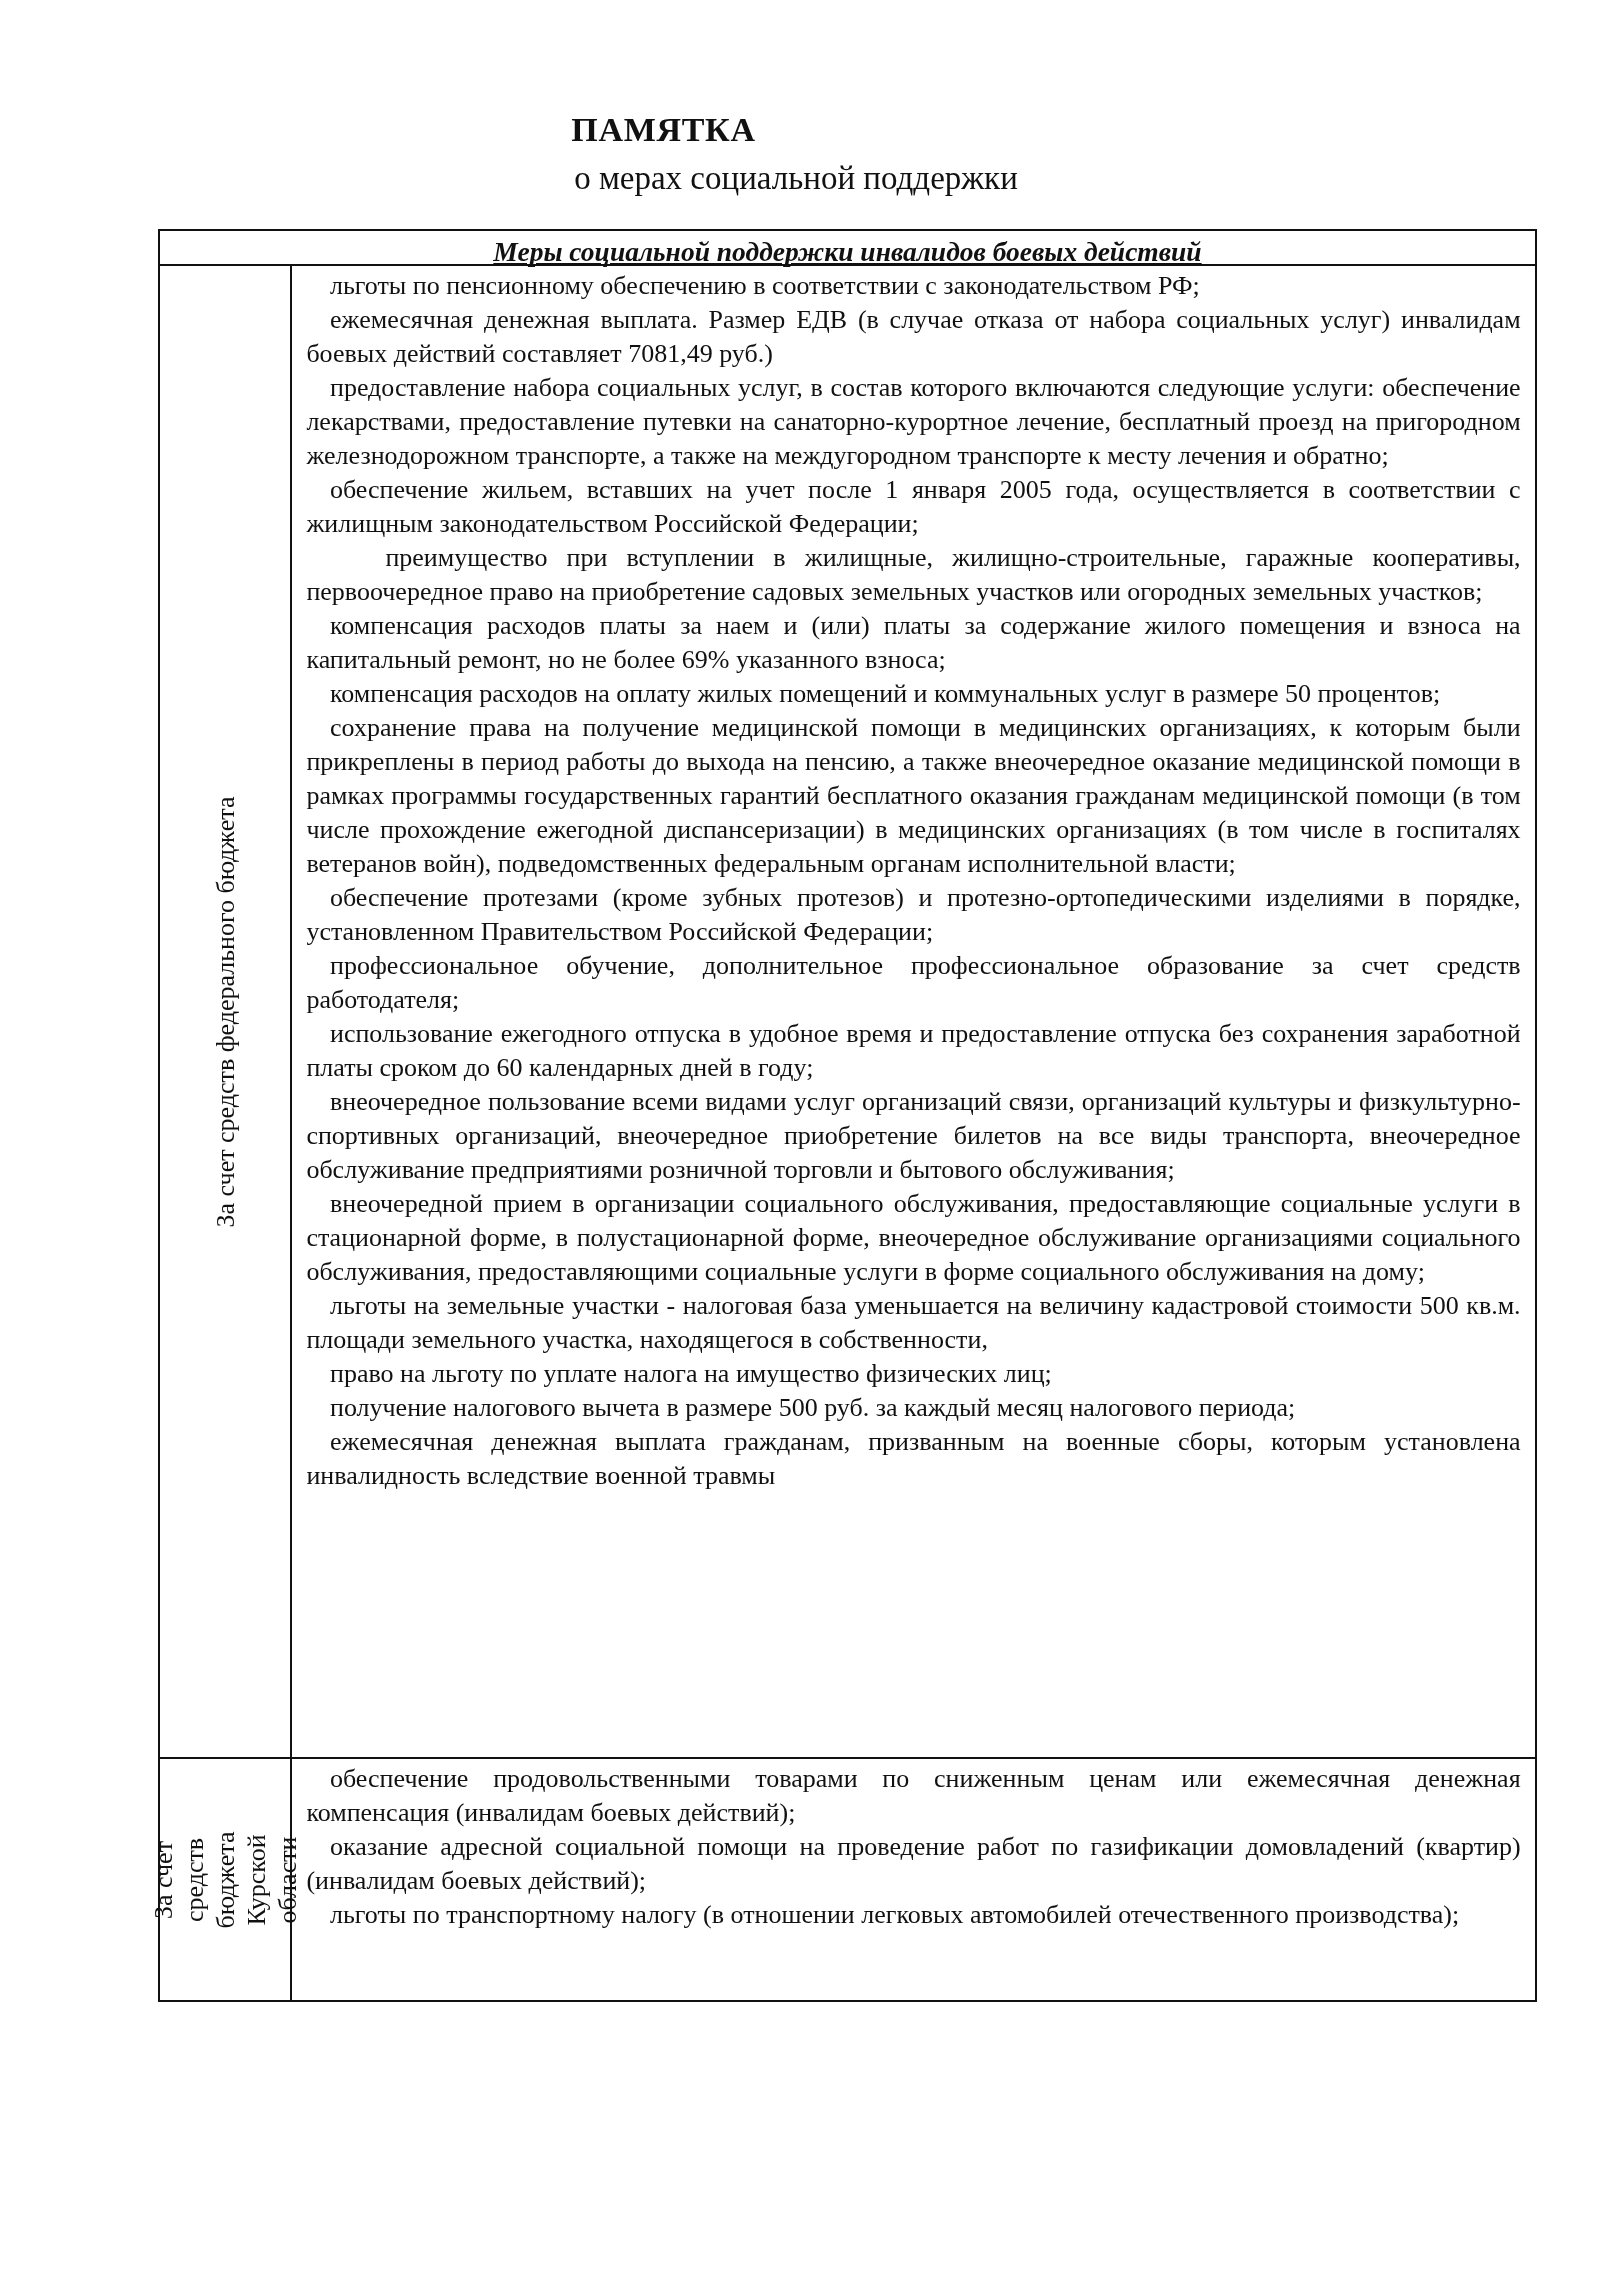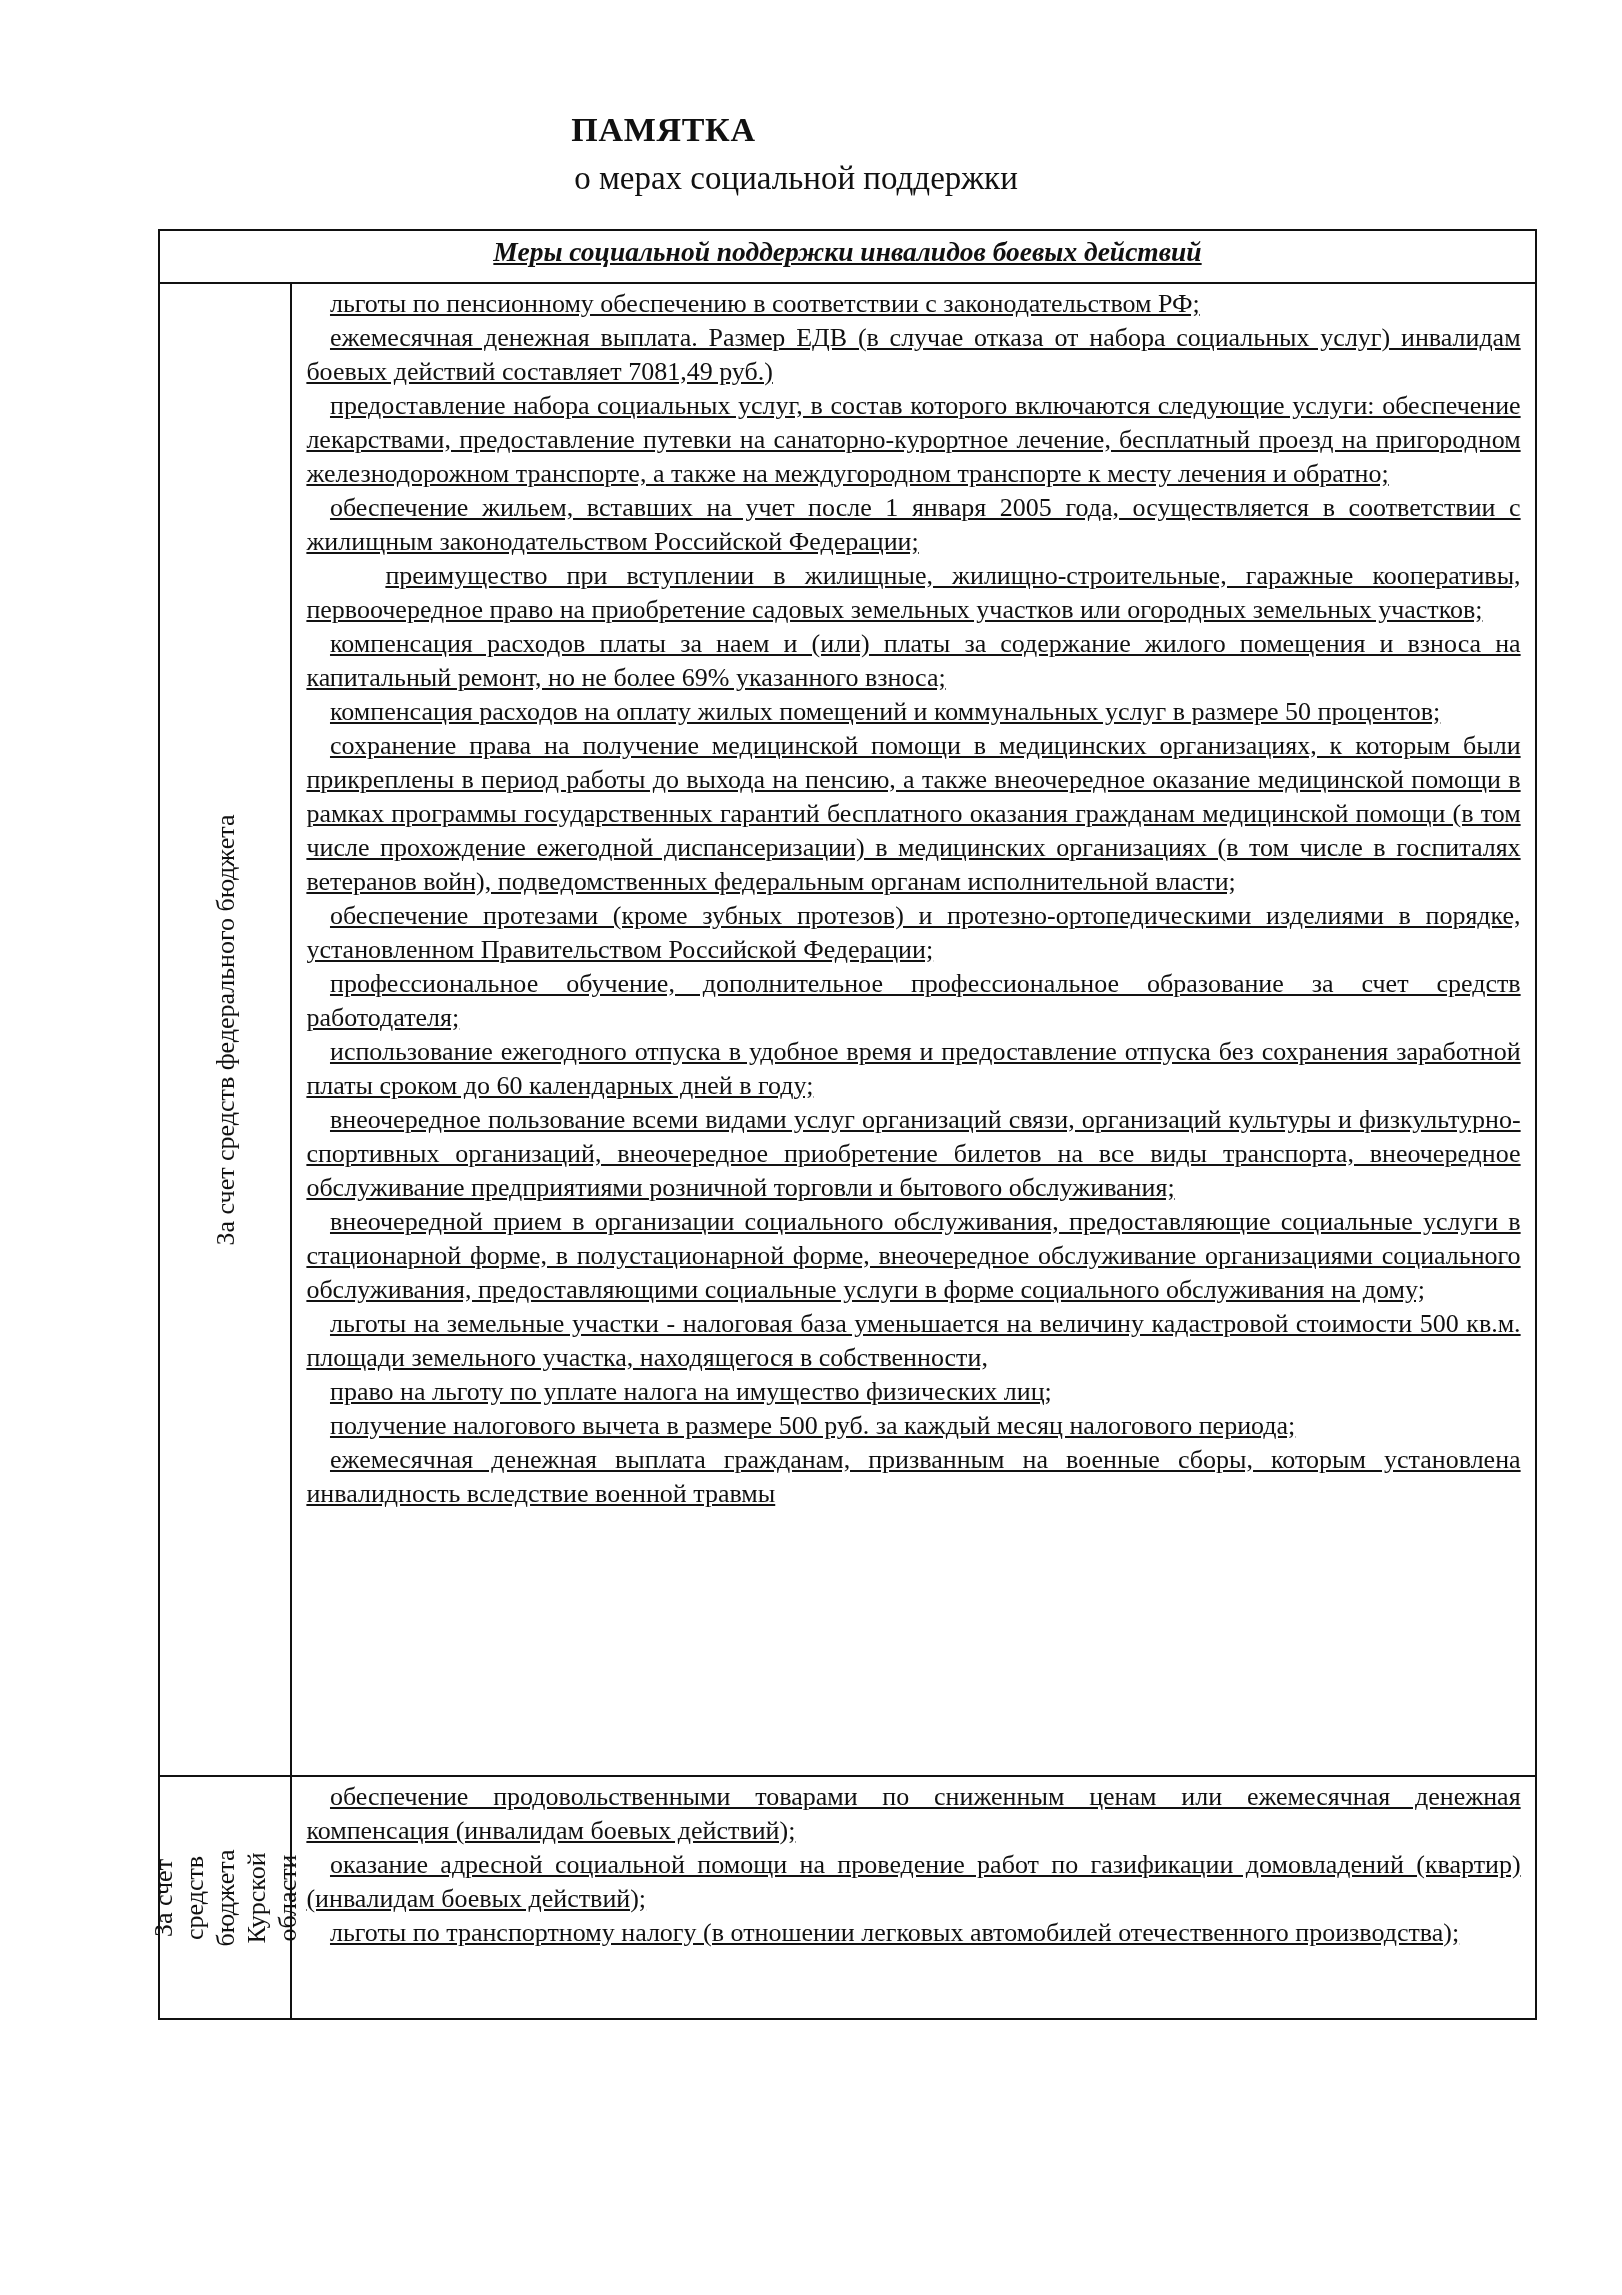--- a/index.html
+++ b/index.html
@@ -13,38 +13,38 @@
   }
   .subtitle {
     position: absolute; left: 0; width: 1592px; top: 160px;
     text-align: center; font-size: 33px;
   }
   .tbl {
     position: absolute; left: 158px; top: 229px; width: 1379px;
     border: 2px solid #111; box-sizing: border-box;
   }
   .tbl-head {
-    height: 53px; border-bottom: 2px solid #111; box-sizing: border-box;
+    height: 35px; border-bottom: 2px solid #111; box-sizing: border-box;
     text-align: center; font-style: italic; font-weight: bold; font-size: 27.5px;
     line-height: 41px; text-decoration: underline;
   }
   .row { display: flex; box-sizing: border-box; }
   .row.first { height: 1493px; border-bottom: 2px solid #111; }
   .row.second { height: 241px; }
   .side {
     width: 132px; flex: 0 0 132px; border-right: 2px solid #111; box-sizing: border-box;
     position: relative;
   }
   .side-text {
     position: absolute; left: 50%; top: 50%;
     transform: translate(-50%, -50%) rotate(-90deg);
     white-space: nowrap; font-size: 26px; text-align: center; line-height: 31px;
   }
   .side-text.multi { white-space: pre-line; }
-  .body { flex: 1; padding: 2.6px 14.4px 0 14.4px; box-sizing: border-box; text-decoration: underline; }
+  .body { flex: 1; padding: 2.6px 14.4px 0 14.4px; box-sizing: border-box; }
   .para {
     font-size: 26px; line-height: 34px; text-align: justify; text-indent: 23.6px;
     margin: 0;
   }
   .para.noindent { text-indent: 0; }
   .para.deep { text-indent: 79px; }
 </style>
 </head>
 <body>
 

